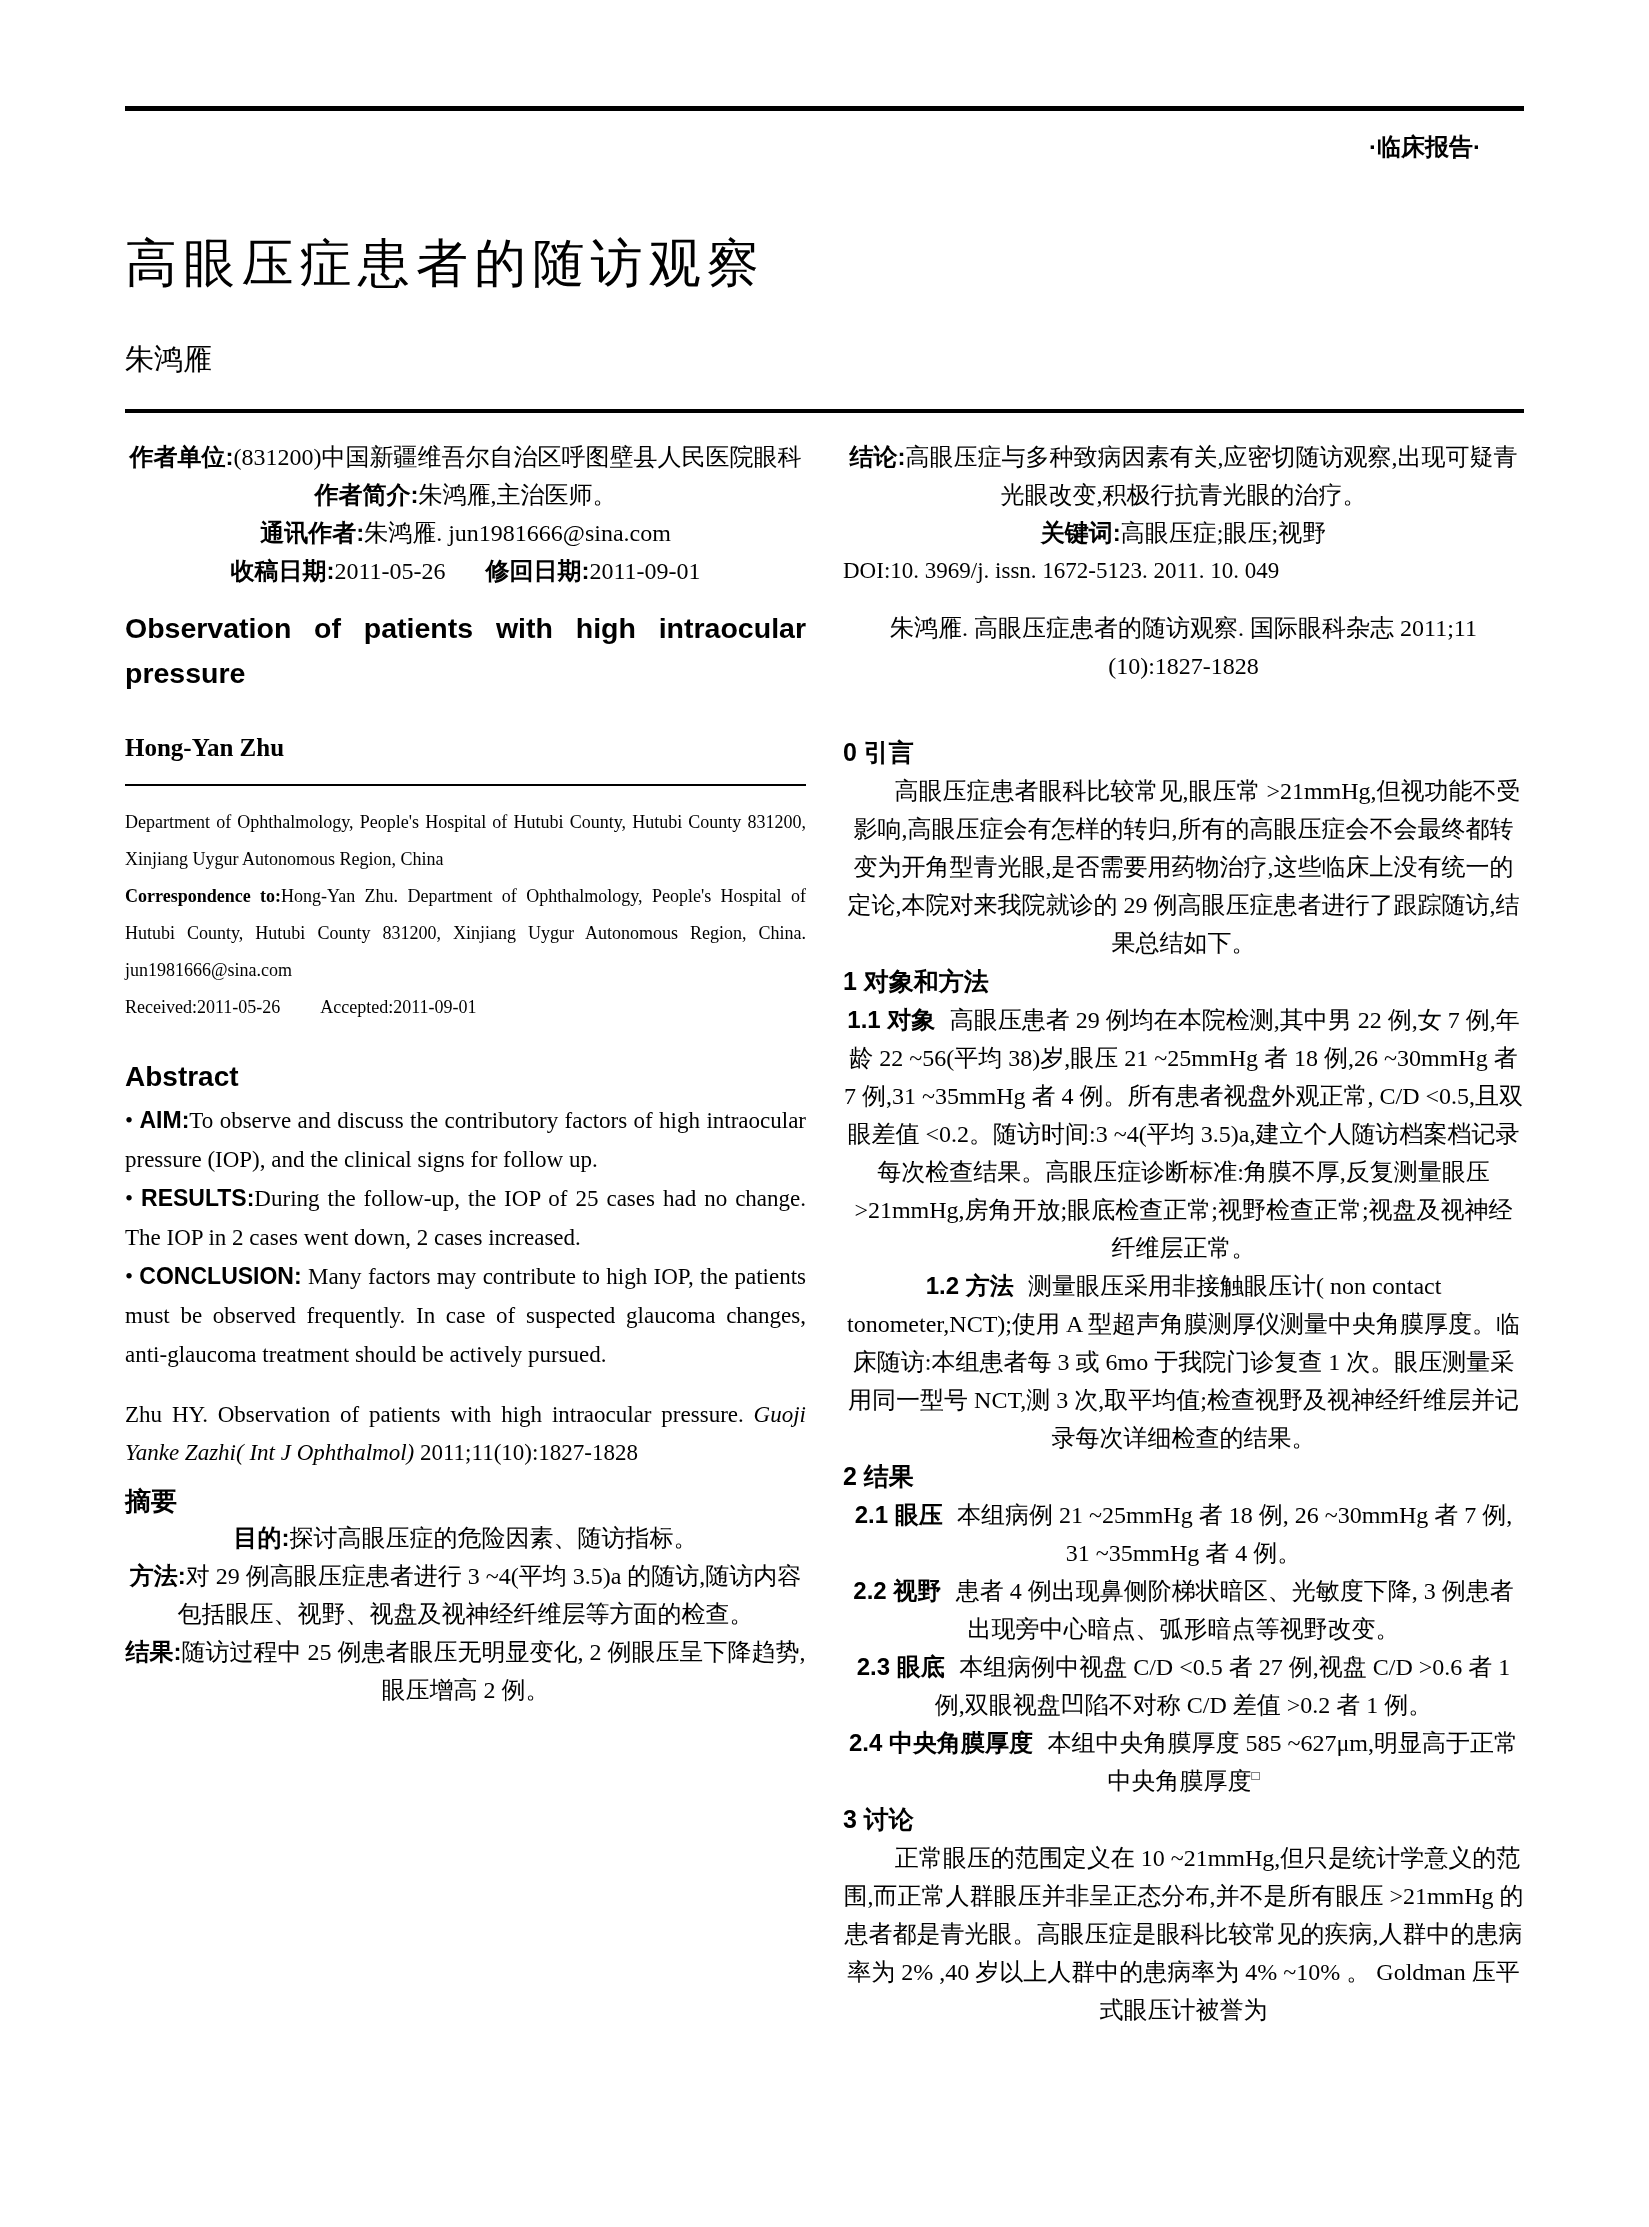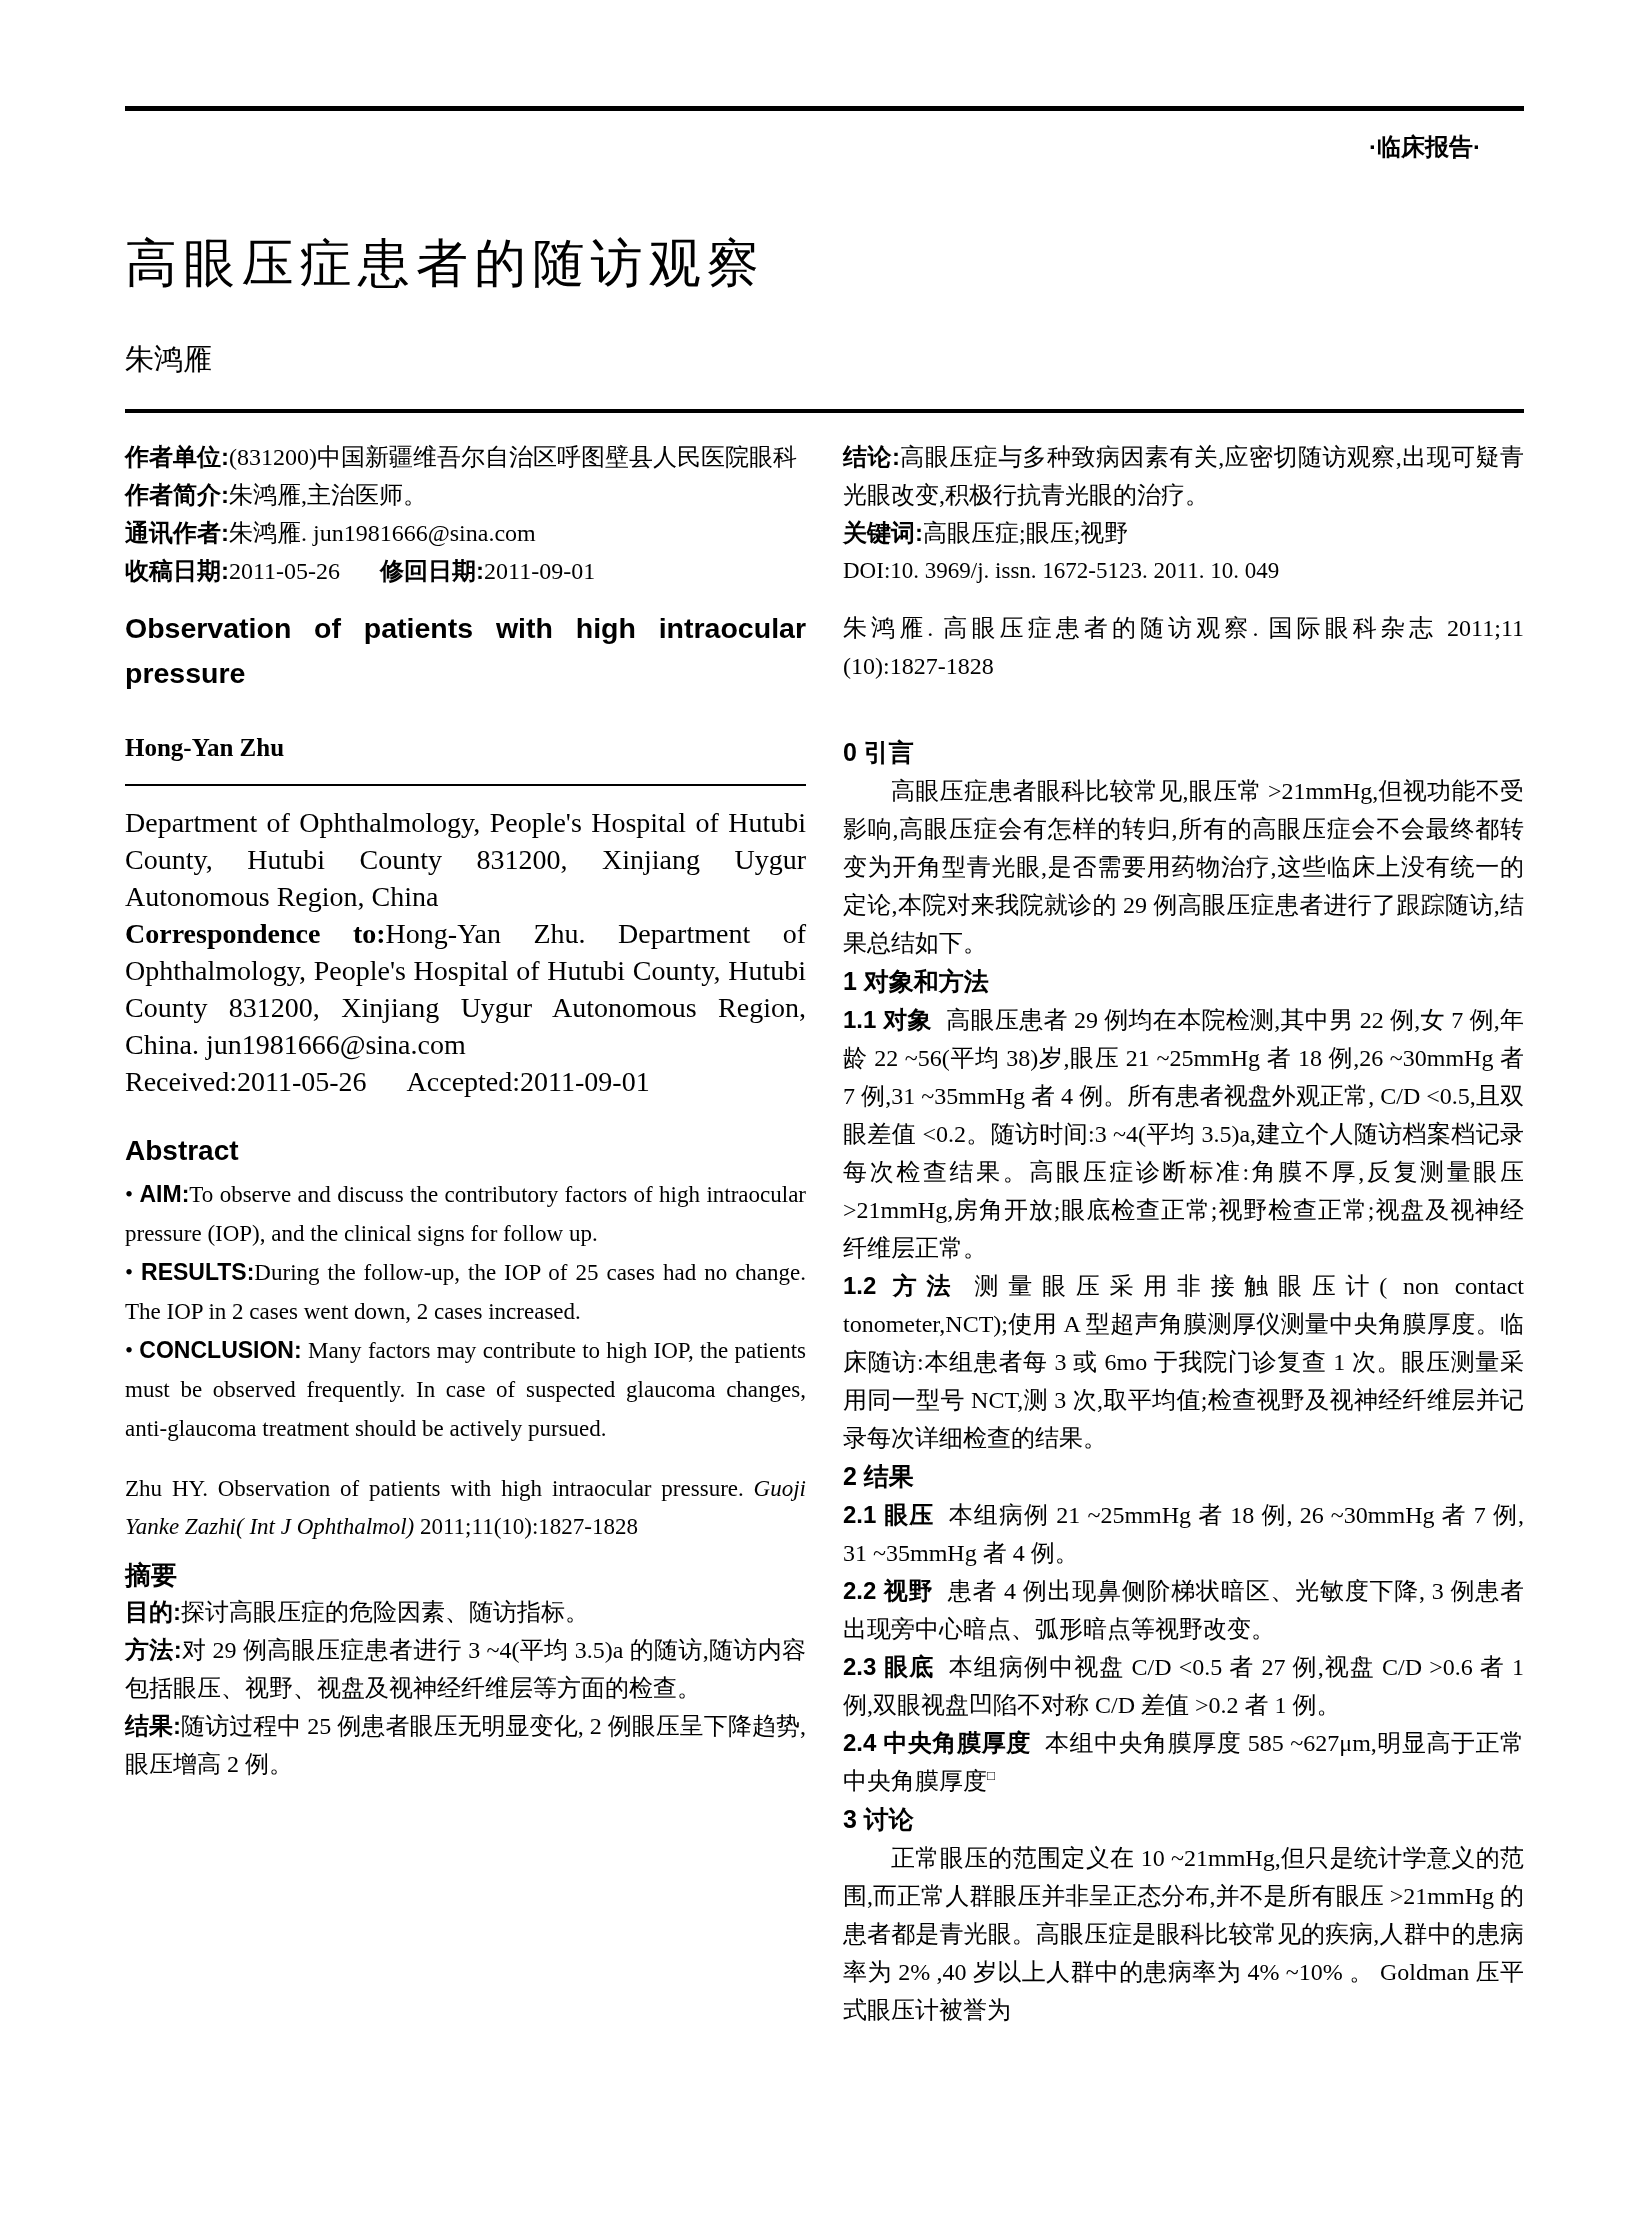--- a/index.html
+++ b/index.html
@@ -29,29 +29,29 @@
   .author-cn { font-size:29px; margin-top:41px; }
   .rule-mid { height:4px; background:#000; margin-top:28.5px; }
 
   
   .cols { display:flex; margin-top:25px; }
   .col-left  { width:681px; }
   .col-gap   { width:37px; }
   .col-right { width:681px; }
 
   p { margin:0; }
-  .body-cn { font-size:24px; line-height:38px; }
+  .body-cn { font-size:24px; line-height:38px;text-align:center; }
   .lbl { font-family:"Liberation Sans","DejaVu Sans",sans-serif; font-weight:bold; }
   .lbl-gap { margin-right:0.6em; }
   .pair-gap { margin-left:40px; }
 
   .title-en { font-size:28.5px; line-height:45px; margin-top:26px; font-weight:bold; }
   .author-en { font-size:25px; font-weight:bold; margin-top:38px; }
   .rule-left { height:2.7px; background:#000; margin-top:22px; }
-  .affil { font-size:28px; line-height:37px; margin-top:18px; }
+  .affil { font-size:18px; line-height:37px; margin-top:18px; }
   .abstract-h { font-size:28px; margin-top:35px; }
   .abs-item { font-size:23px; line-height:39px; }
   .cite-en { font-size:23px; line-height:38px; margin-top:22px; }
   .zhaiyao-h { font-size:26px; margin-top:11.6px; }
 
   .doi-line { font-size:23px; line-height:38px; }
   .cite-cn { margin-top:19.6px; }
   .h-cn { font-size:25px; line-height:39px; margin:0; }
   .h-intro { margin-top:48px; }
   .indent2 { text-indent:2em; }

